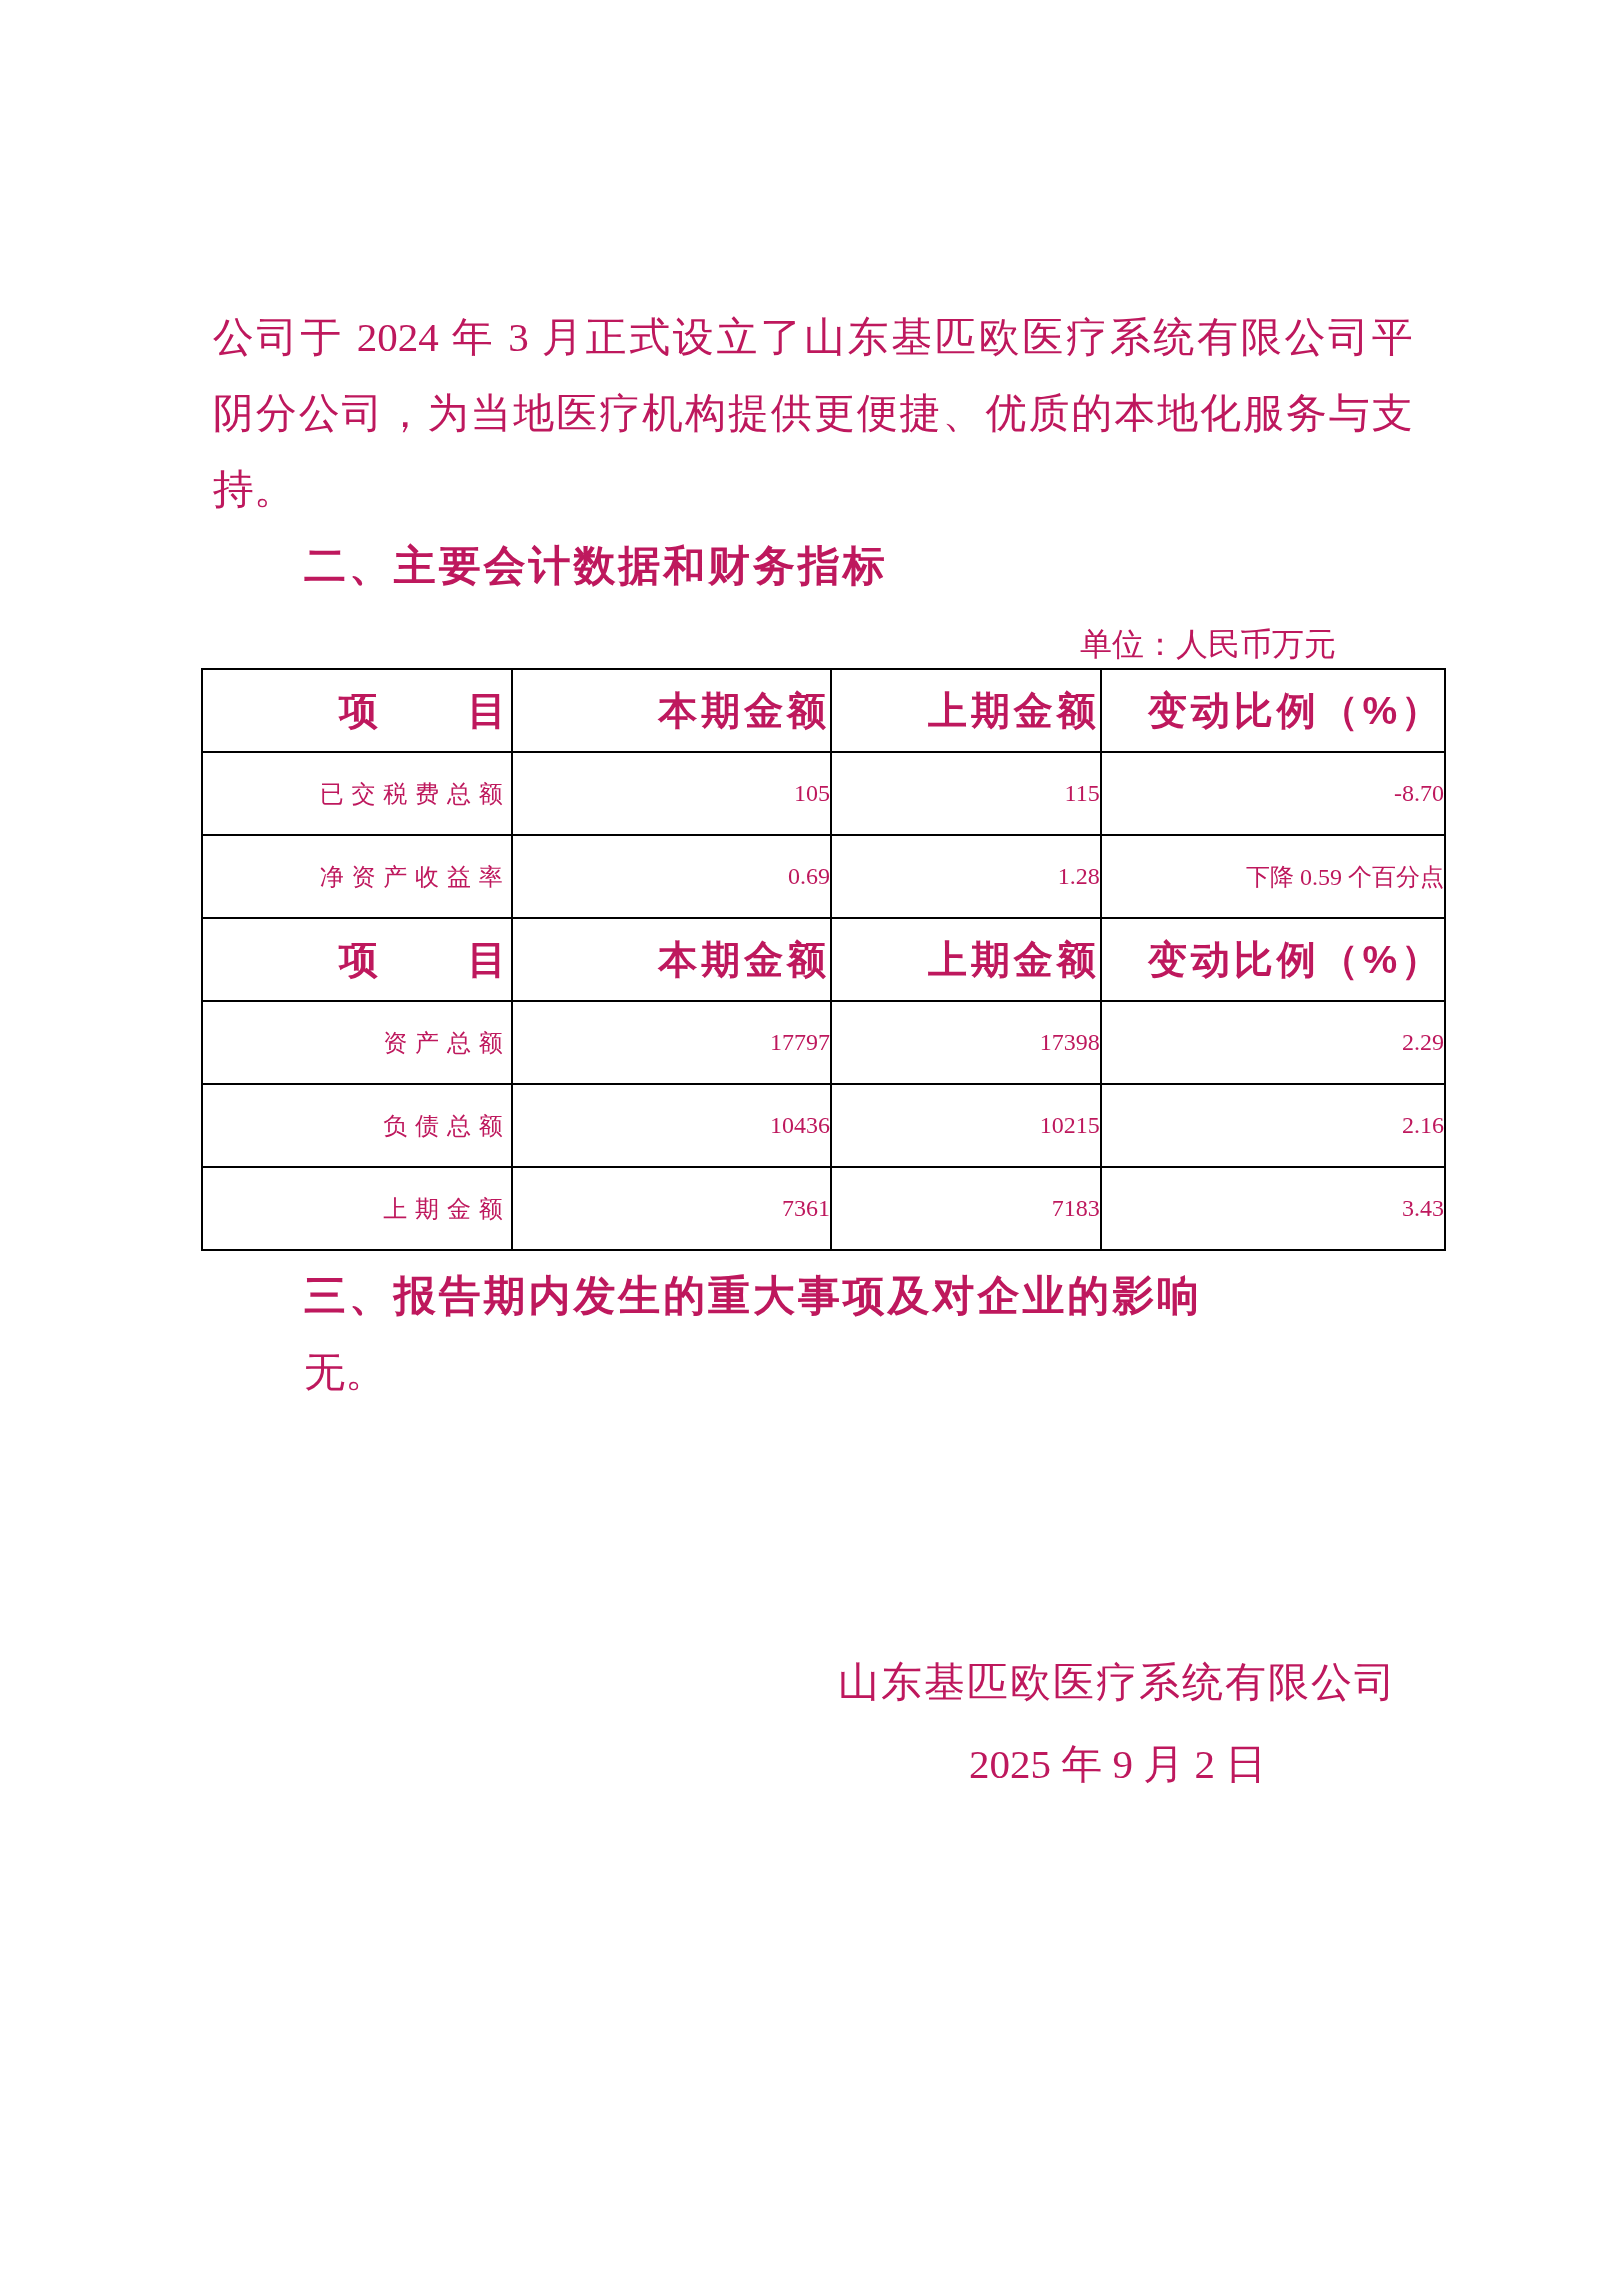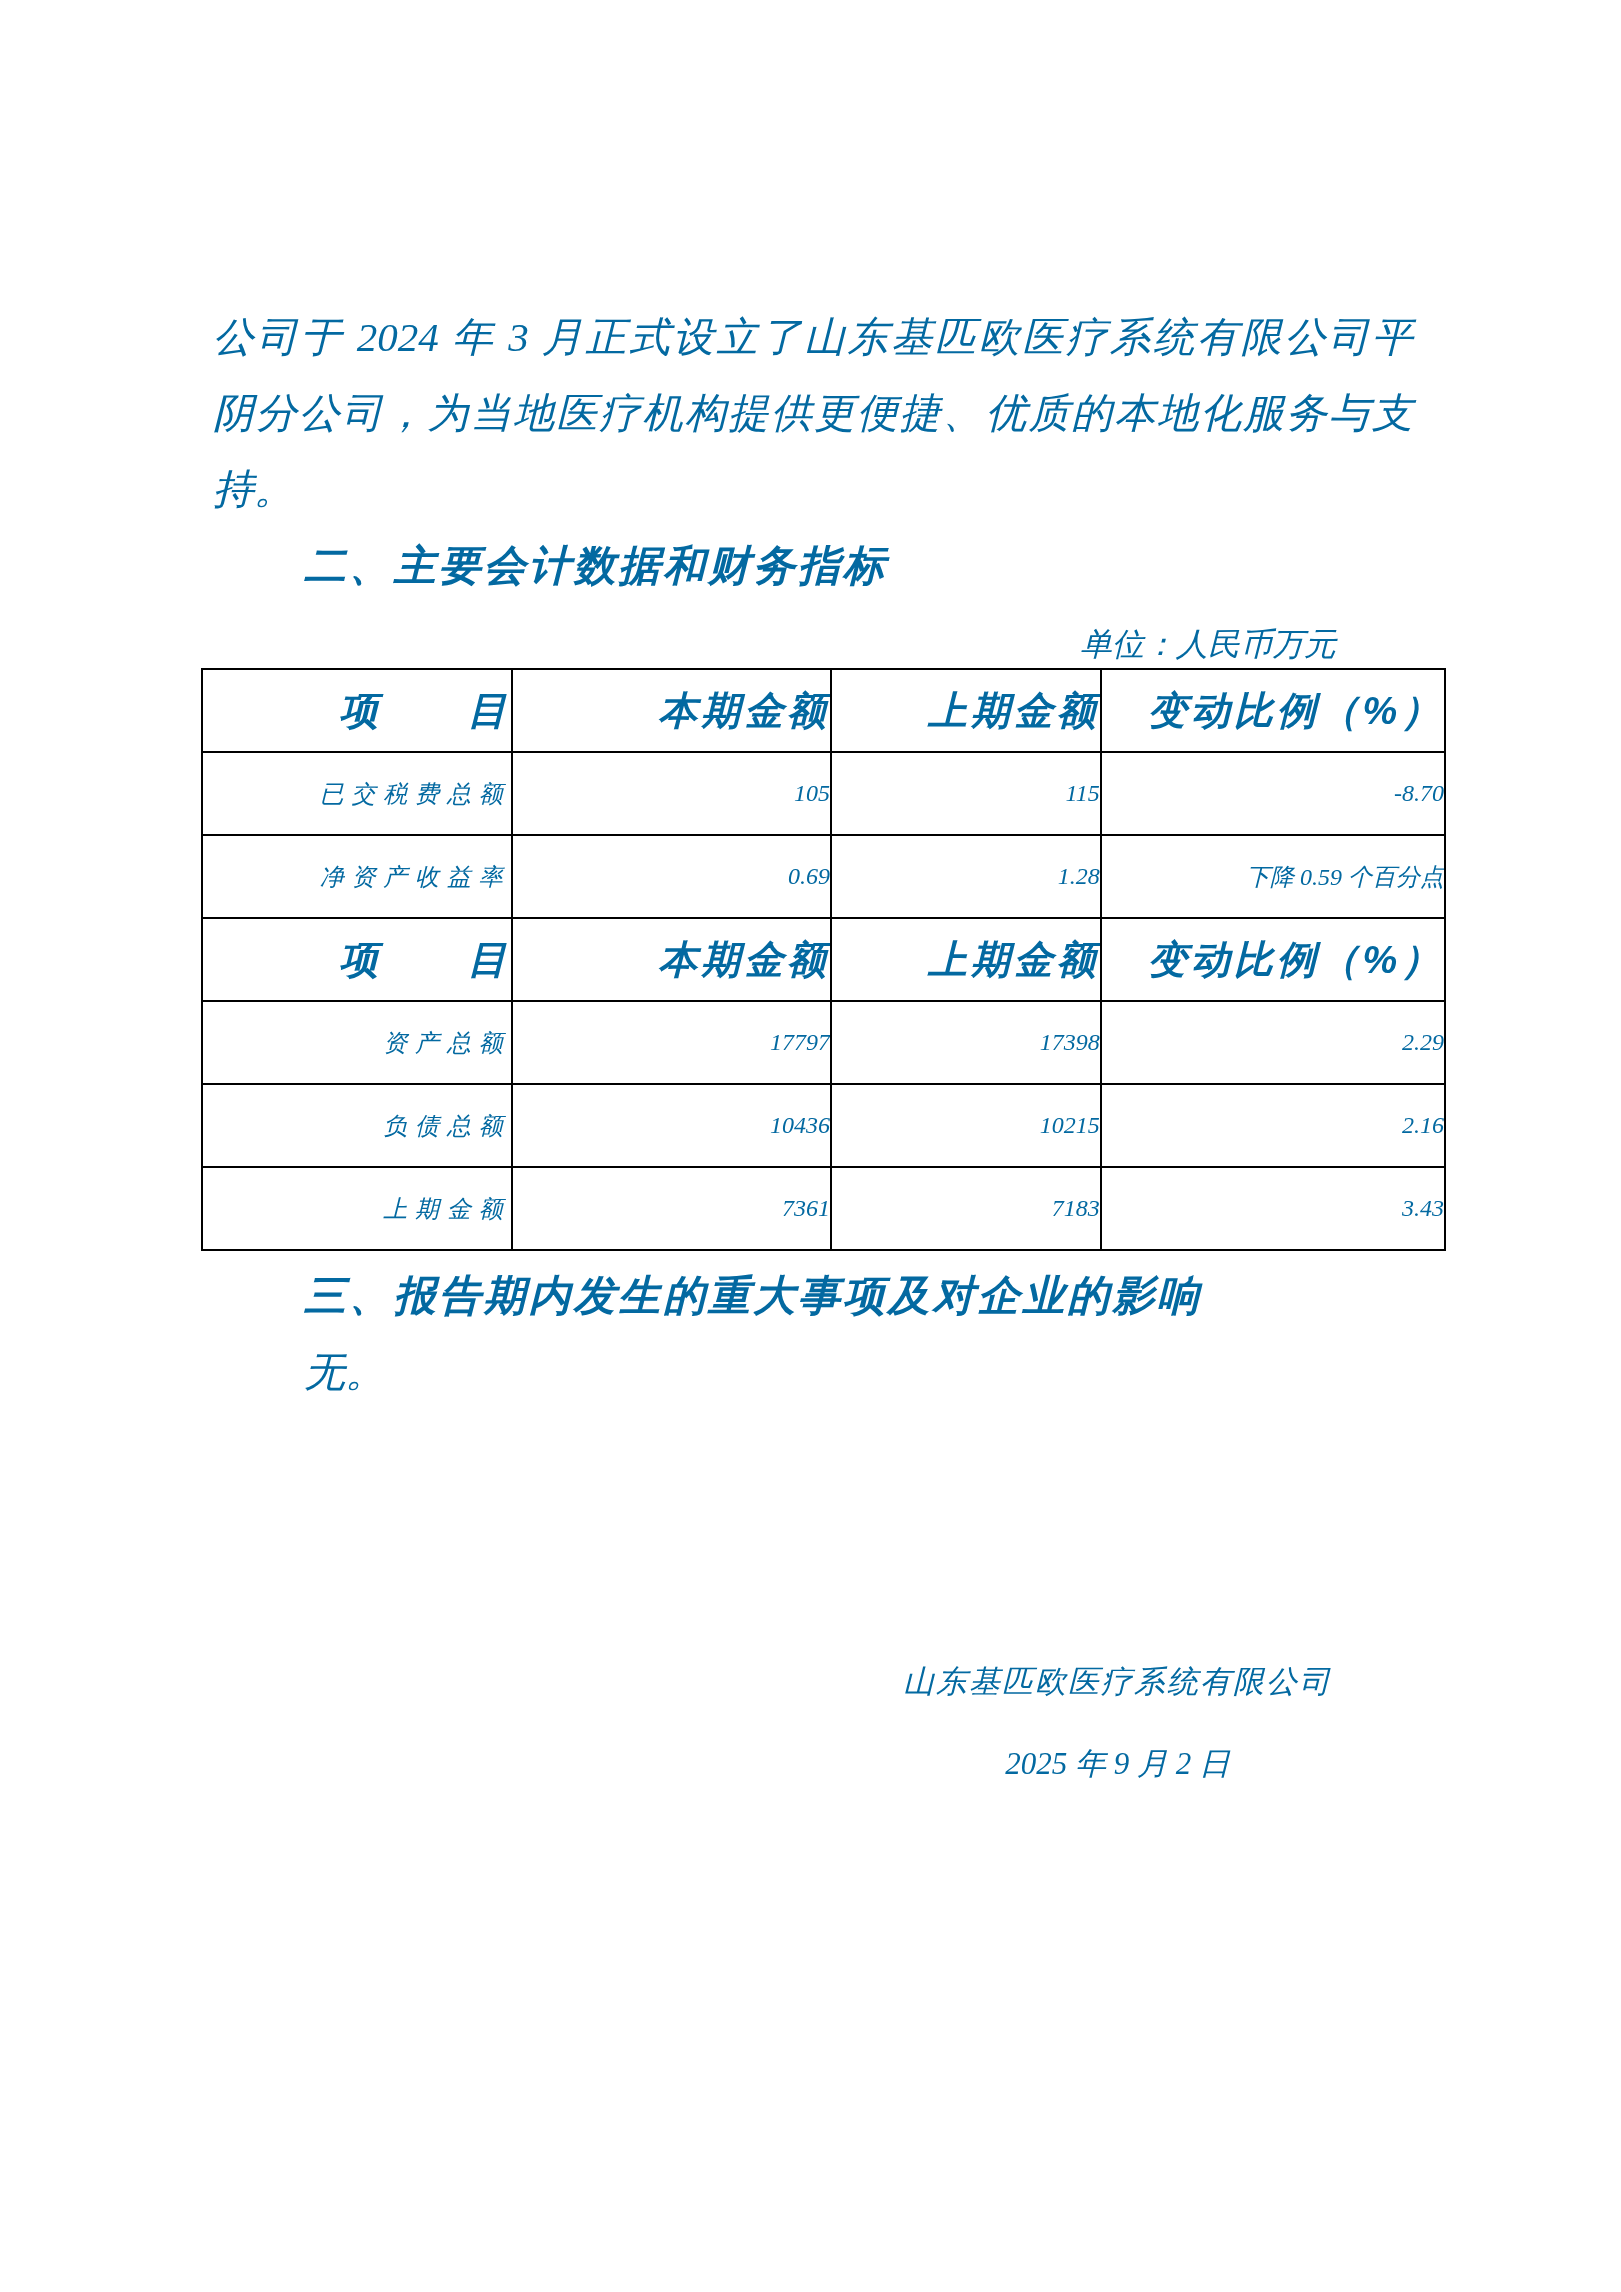--- a/index.html
+++ b/index.html
@@ -2,24 +2,23 @@
 <html lang="zh"><head>
 <meta charset="utf-8">
 <style>
   * { margin: 0; padding: 0; box-sizing: border-box; }
   html, body { background: #ffffff; }
   .page {
     position: relative;
     width: 1621px;
     height: 2052px;
     background: #ffffff;
-    color: #0369a1;
+    color: #be185d;
     overflow: hidden;
     font-family: "Liberation Serif", "DejaVu Serif", serif;
-    font-style: italic;
   }
   .content {
     position: absolute;
     left: 201px;
     top: 0;
     width: 1245px;
   }
   
   .body-par {
     margin: 299px 0 0 11.8px;
@@ -85,21 +84,21 @@
     margin: 7.8px 0 0 103px;
     font-size: 41px;
     line-height: 69px;
   }
 
   .sign-block {
     margin-top: 237px;
     margin-left: 588px;
     width: 657px;
     text-align: center;
-    font-size: 31px;
+    font-size: 41px;
   }
   .sign-company { line-height: 76px; letter-spacing: 2px; }
   .sign-date { margin-top: 5.9px; line-height: 76px; }
 
   .page-number {
     position: absolute;
     left: 0;
     top: 2125px;
     width: 1621px;
     text-align: center;

